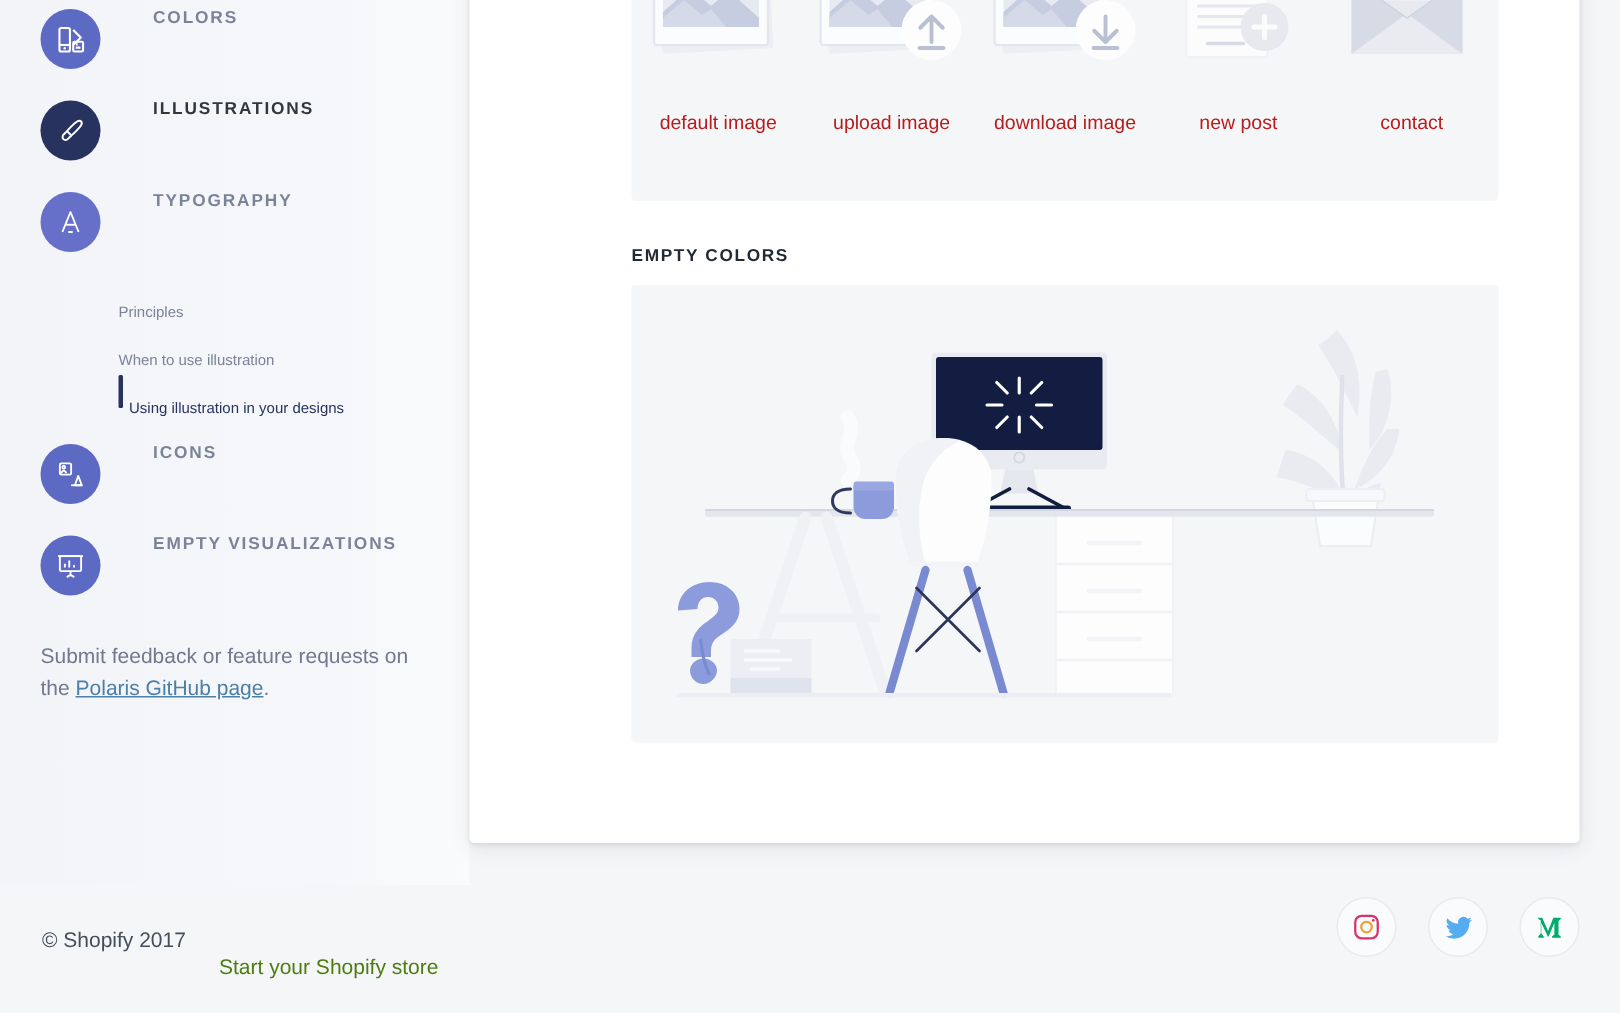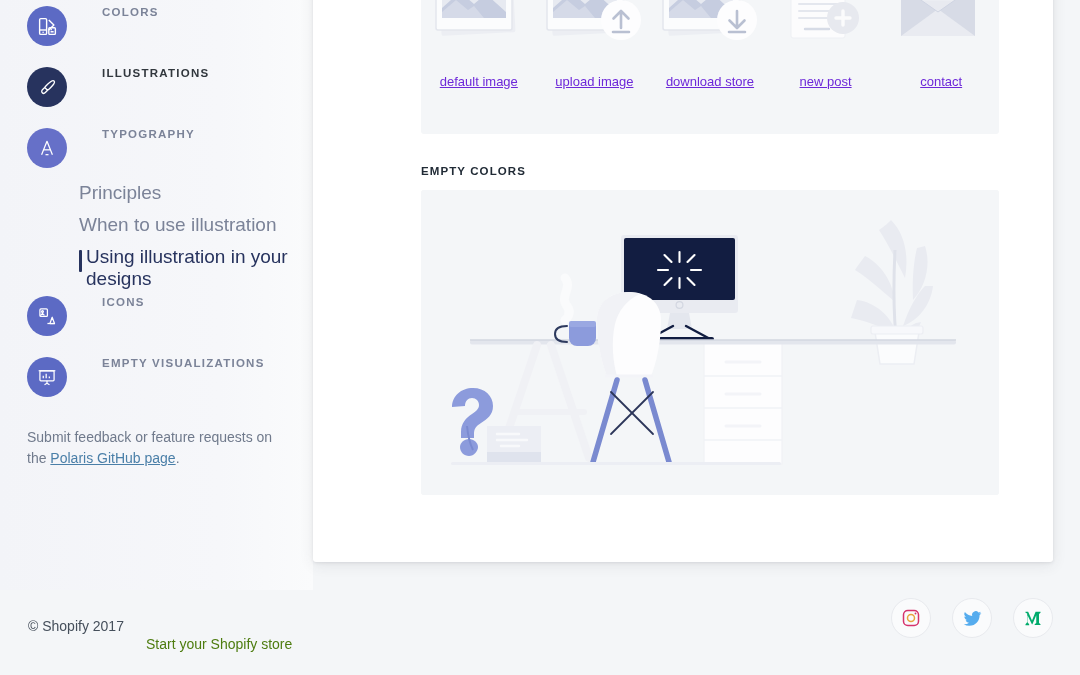--- a/index.html
+++ b/index.html
@@ -24,22 +24,22 @@
     flex: 0 0 40px;
   }
   .nav-circle svg { display: block; }
   .nav-label {
     margin-left: 35px; font-size: 11.5px; letter-spacing: 1.25px;
     font-weight: 700; color: #7b8398; white-space: nowrap;
   }
   .nav-label.active { color: #31373d; }
   .sub-list { margin-top: 14px; }
   .sub-item {
-    position: relative; height: 32px; display: flex; align-items: flex-start;
-    padding-left: 79px; font-size: 19px; color: #7b8398;
+    position: relative; height: 32px; display: flex; align-items: flex-end;
+    padding-left: 79px; font-size: 10px; color: #7b8398;
   }
   .sub-item.active { color: #27335e; padding-left: 86px; }
   .sub-item.active::before {
     content: ""; position: absolute; left: 79px; top: 4px;
     width: 3px; height: 22px; background: #27335e; border-radius: 1px;
   }
   #feedback {
     margin-top: 30px; margin-left: 27px; width: 250px;
     font-size: 14px; line-height: 21px; color: #707a8c;
   }
@@ -60,23 +60,22 @@
     position: absolute; left: 108px; top: 205px;
     font-size: 11.5px; font-weight: 700; letter-spacing: 1.1px; color: #212b36;
   }
   #panel-empty { top: 230px; height: 305px; overflow: hidden; }
 
   
   .thumbs { position: absolute; left: 0; top: 0; width: 578px; height: 180px; display: flex; }
   .thumb { flex: 1 1 0; display: flex; flex-direction: column; align-items: center; }
   .thumb-art { height: 112px; width: 110px; position: relative; }
   .thumb-label {
-    margin-top: 8px; font-size: 13px; color: #6d28d9; text-align: center;
+    margin-top: 8px; font-size: 13px; color: #b91c1c; text-align: center;
     white-space: nowrap;
-    text-decoration: underline;
   }
 
   svg { overflow: visible; }
 </style>
 </head>
 <body>
 
 <div id="page">
 
   <div id="sidebar">
@@ -205,21 +204,21 @@
                 <rect x="2" y="8" width="76" height="62" rx="2" fill="#fbfcfd" stroke="#e3e6ed" stroke-width="1.5"></rect>
                 <rect x="8" y="14" width="64" height="44" fill="#e7eaf1"></rect>
                 <path d="M8 48 L26 32 L40 44 L52 34 L72 52 L72 58 L8 58 Z" fill="#c6cde0"></path>
                 <path d="M8 52 L22 40 L34 50 L40 46 L50 58 L8 58 Z" fill="#d5dae8"></path>
                 <path d="M24 18a8.5 8.5 0 1 0 0 15 10.5 10.5 0 0 1 0-15z" fill="#fbfcfd"></path>
                 <circle cx="76" cy="60" r="20" fill="#fdfdfe"></circle>
                 <path d="M76 51v16M68.5 60.5L76 68l7.5-7.5M68 72h16" stroke="#b9c0d2" stroke-width="2.6" fill="none" stroke-linecap="round" stroke-linejoin="round"></path>
               </g>
             </svg>
           </div>
-          <div class="thumb-label">download store</div>
+          <div class="thumb-label">download image</div>
         </div>
 
         <div class="thumb">
           <div class="thumb-art">
             <svg width="110" height="112" viewBox="0 0 110 112">
               <g transform="translate(14,2)">
                 <rect x="6" y="4" width="54" height="78" rx="2" fill="#fcfcfd" stroke="#eef0f4" stroke-width="1"></rect>
                 <path d="M14 16c3-7 7 2 10-3s5 6 9 1 6 3 9-2" stroke="#d3d9e5" stroke-width="2" fill="none" stroke-linecap="round"></path>
                 <g stroke="#e4e7ee" stroke-width="2" stroke-linecap="round">
                   <path d="M14 34h38"></path>

